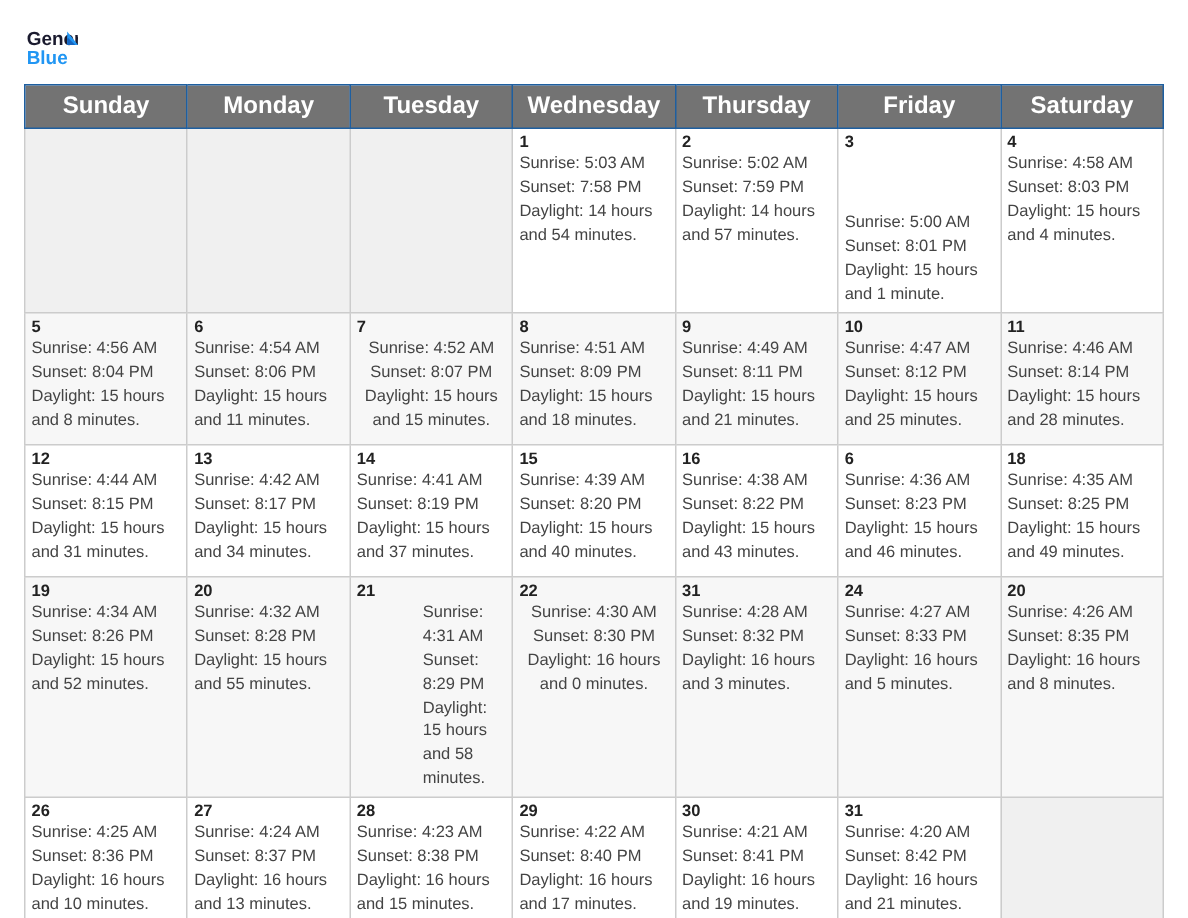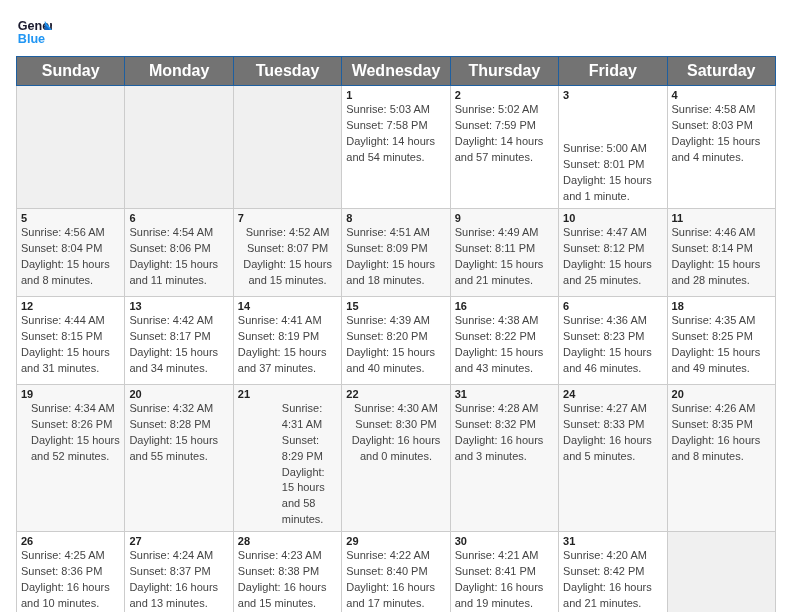--- a/index.html
+++ b/index.html
@@ -253,21 +253,21 @@
             <span class="day-num">18</span>
             <div class="day-info" style="white-space: pre-line;">Sunrise: 4:35 AM
 Sunset: 8:25 PM
 Daylight: 15 hours
 and 49 minutes.</div>
           </td>
         </tr>
         <tr>
           <td>
             <span class="day-num">19</span>
-            <div class="day-info" style="white-space: pre-line; margin-left: 10px;">Sunrise: 4:34 AM
+            <div class="day-info" style="white-space: pre-line;">Sunrise: 4:34 AM
 Sunset: 8:26 PM
 Daylight: 15 hours
 and 52 minutes.</div>
           </td>
           <td>
             <span class="day-num">20</span>
             <div class="day-info" style="white-space: pre-line;">Sunrise: 4:32 AM
 Sunset: 8:28 PM
 Daylight: 15 hours
 and 55 minutes.</div>

